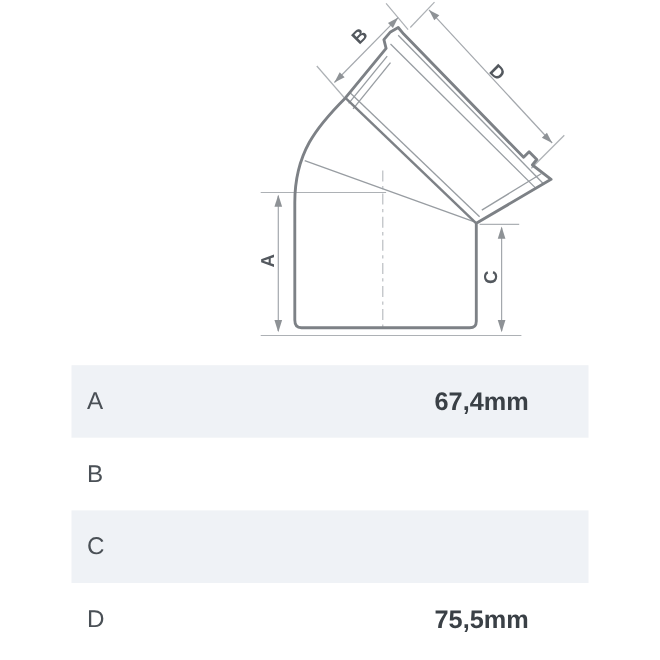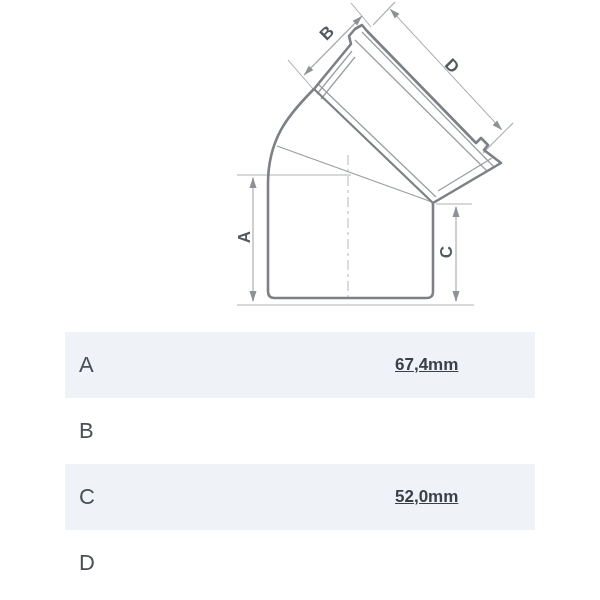--- a/index.html
+++ b/index.html
@@ -46,24 +46,23 @@
     transform: translateY(-50%);
     font-size: 22px;
     font-weight: 400;
     color: #4a5056;
   }
   .row-value {
     position: absolute;
     left: 330px;
     top: 50%;
     transform: translateY(-50%);
-    font-size: 17px;
+    font-size: 23px;
     font-weight: 700;
     color: #3a4046;
-    text-decoration: underline;
   }
 </style>
 </head>
 <body>
 
 <div class="page">
 
   <svg class="diagram-svg" width="600" height="330" viewBox="0 0 600 330">
 
     <g stroke="#adb1b5" stroke-width="1.1" fill="none">
@@ -132,20 +131,20 @@
   <div class="dims-table">
     <div class="dims-row striped">
       <span class="row-label">A</span>
       <span class="row-value">67,4mm</span>
     </div>
     <div class="dims-row">
       <span class="row-label">B</span>
     </div>
     <div class="dims-row striped">
       <span class="row-label">C</span>
-      <span class="row-value">52,0mm</span>
     </div>
     <div class="dims-row">
       <span class="row-label">D</span>
+      <span class="row-value">75,5mm</span>
     </div>
   </div>
 
 </div>
 
 </body></html>

